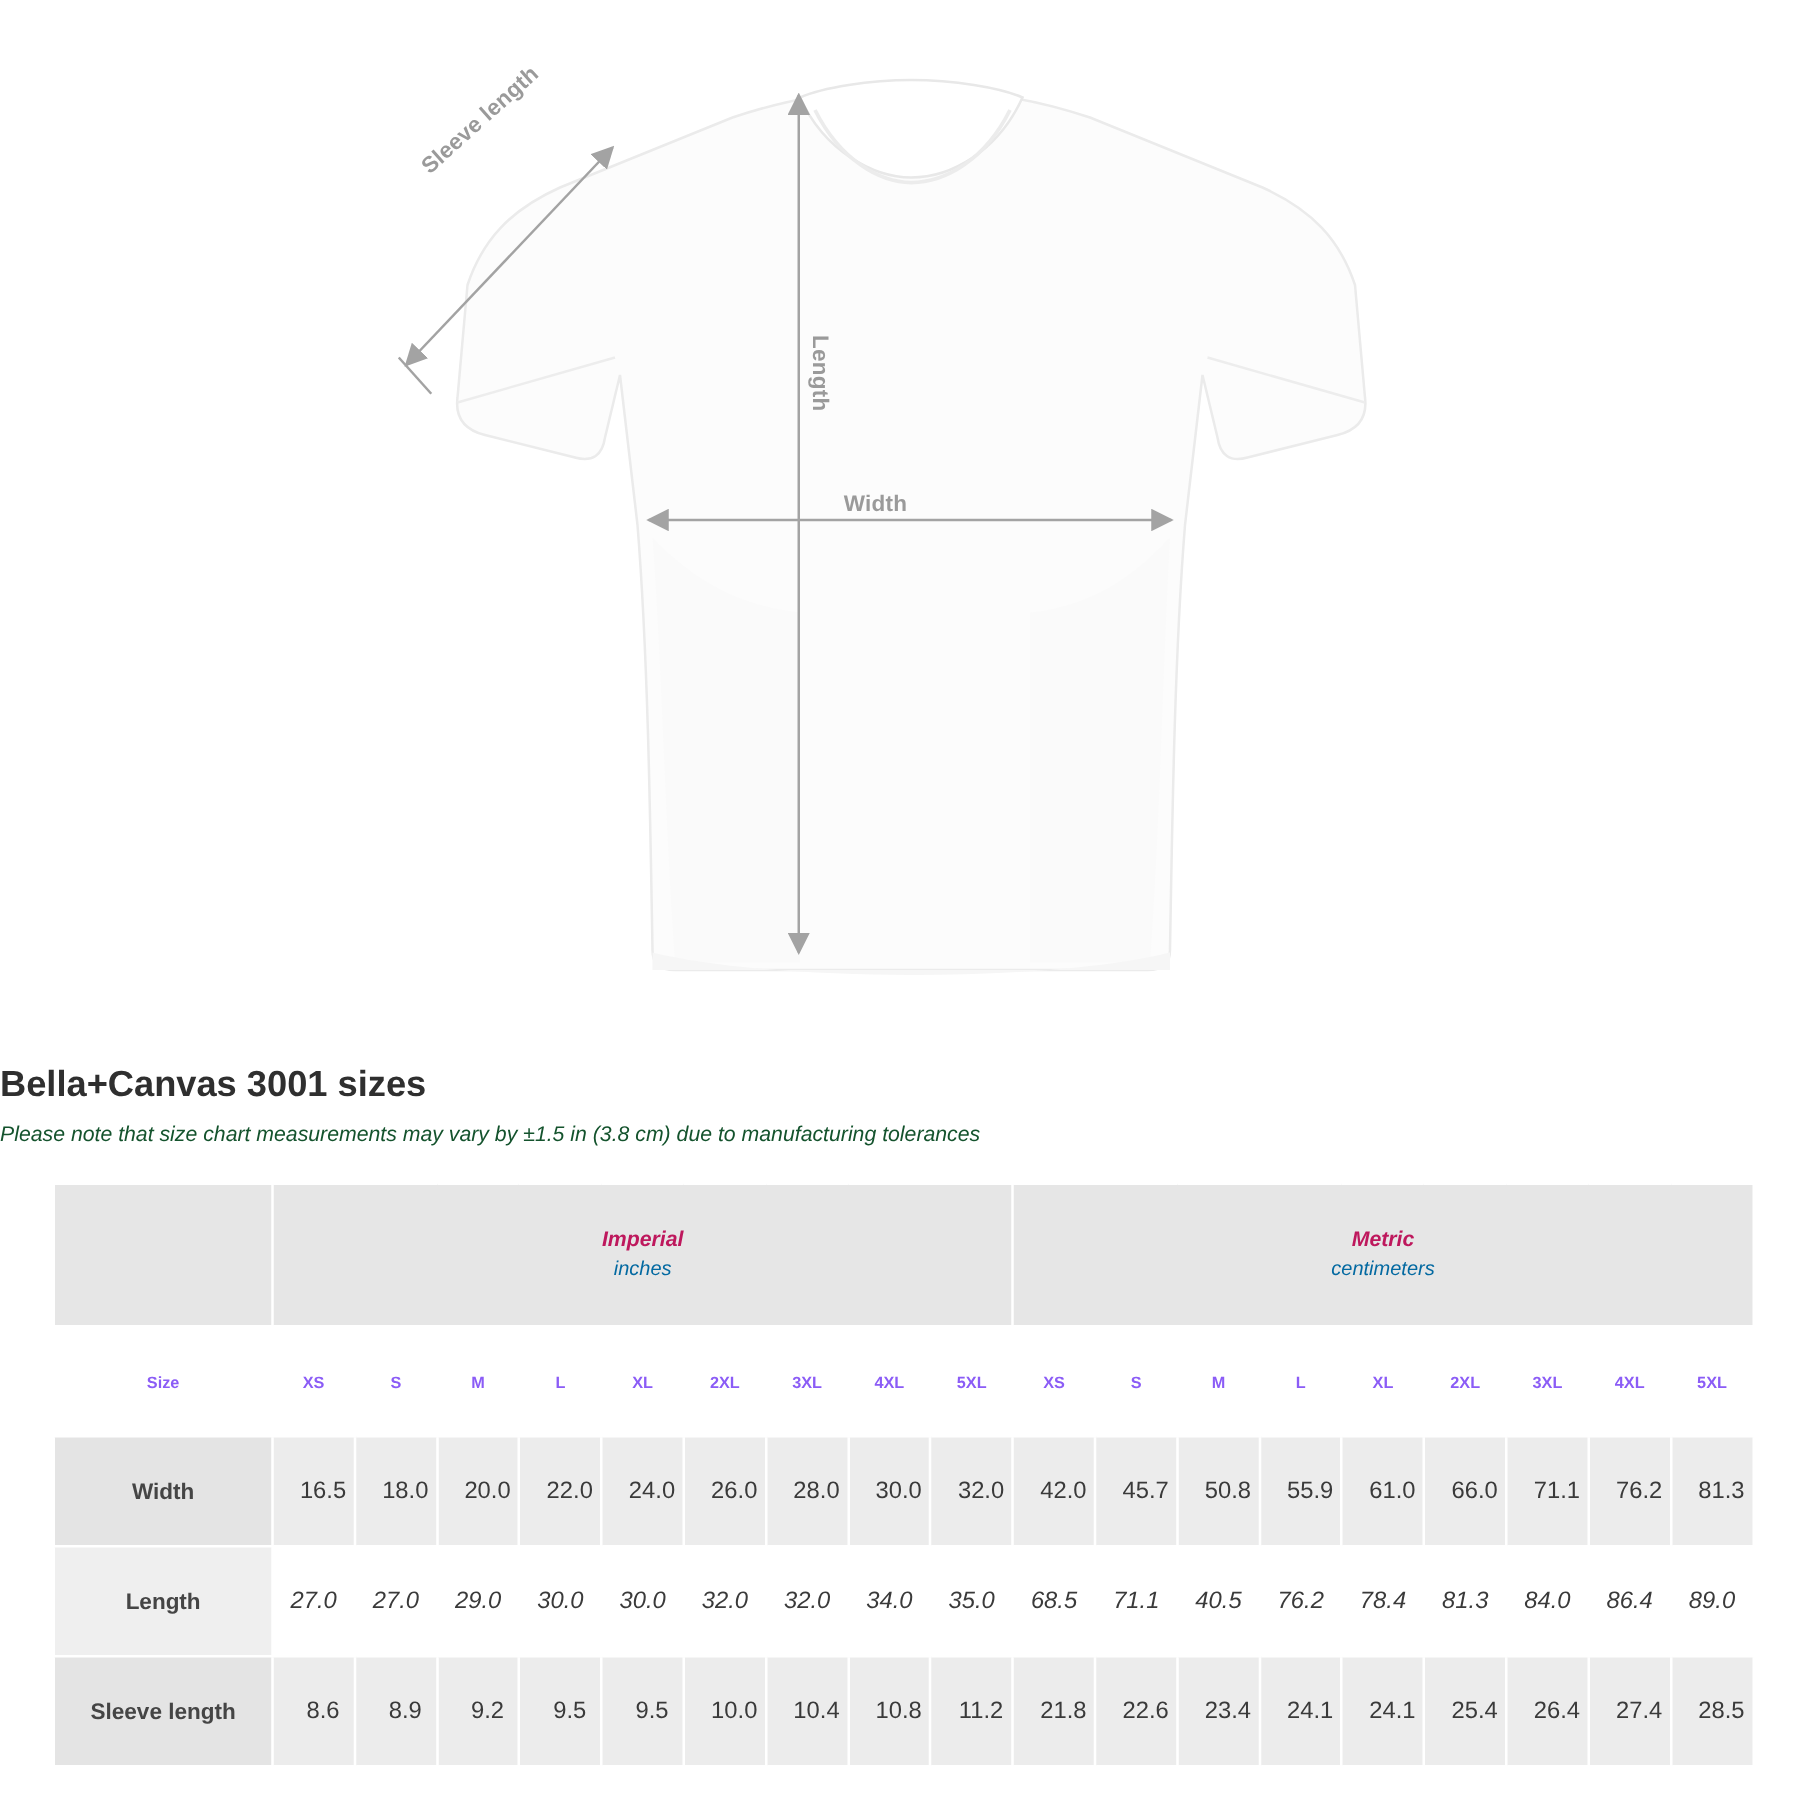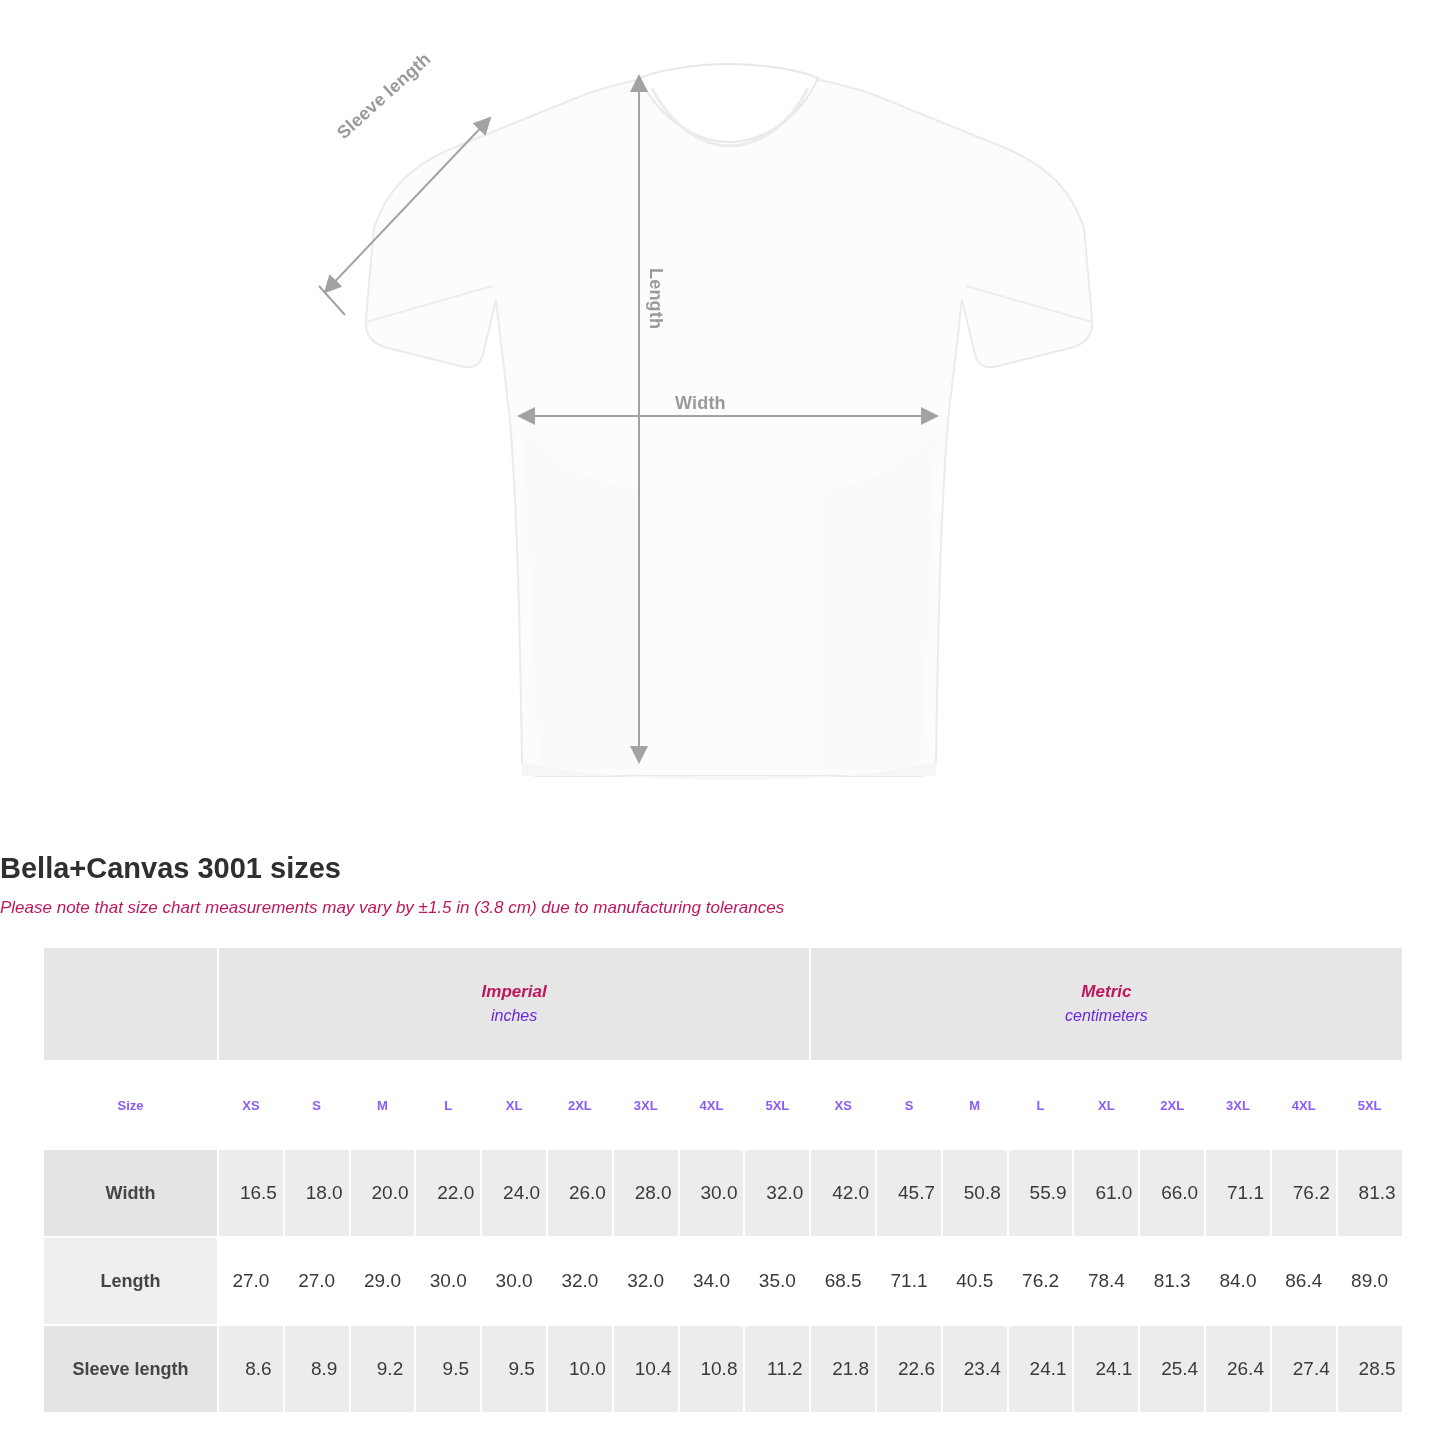--- a/index.html
+++ b/index.html
@@ -66,21 +66,21 @@
   }
   .chart-title {
     font-size: 29px;
     font-weight: bold;
     color: #2f2f2f;
     margin: 0;
   }
   .chart-note {
     font-size: 17px;
     font-style: italic;
-    color: #be185d;
+    color: #14532d;
     margin: 13px 0 0 0;
   }
 
   
   .table-wrap {
     margin: 28px 42px 0 42px;
   }
   table.size-table {
     width: 1361px;
     border-collapse: collapse;
@@ -100,21 +100,21 @@
   .unit-head .unit-name {
     font-size: 17px;
     font-style: italic;
     font-weight: bold;
     color: #be185d;
     line-height: 1.1;
   }
   .unit-head .unit-sub {
     font-size: 16px;
     font-style: italic;
-    color: #6d28d9;
+    color: #0369a1;
     margin-top: 6px;
   }
   .corner-cell {
     background: #e6e6e6;
   }
 
   .row-head {
     background: #ececec;
     font-weight: bold;
     font-size: 18px;
@@ -127,21 +127,21 @@
     font-size: 13px;
     color: #8b5cf6;
     height: 84px;
   }
   .data-cell {
     font-size: 19px;
     color: #3a3a3a;
     height: 84px;
   }
   tr.row-odd .data-cell { background: #ececec; padding-left: 16px; }
-  tr.row-even .data-cell { background: #ffffff; }
+  tr.row-even .data-cell { background: #ffffff; font-style: italic; }
   tr.row-odd .row-head { background: #e4e4e4; }
   tr.row-even .row-head { background: #efefef; }
 
   col.c-label { width: 175px; }
   col.c-data  { width: 65.8px; }
 </style>
 </head>
 <body>
 
 <div class="page">

